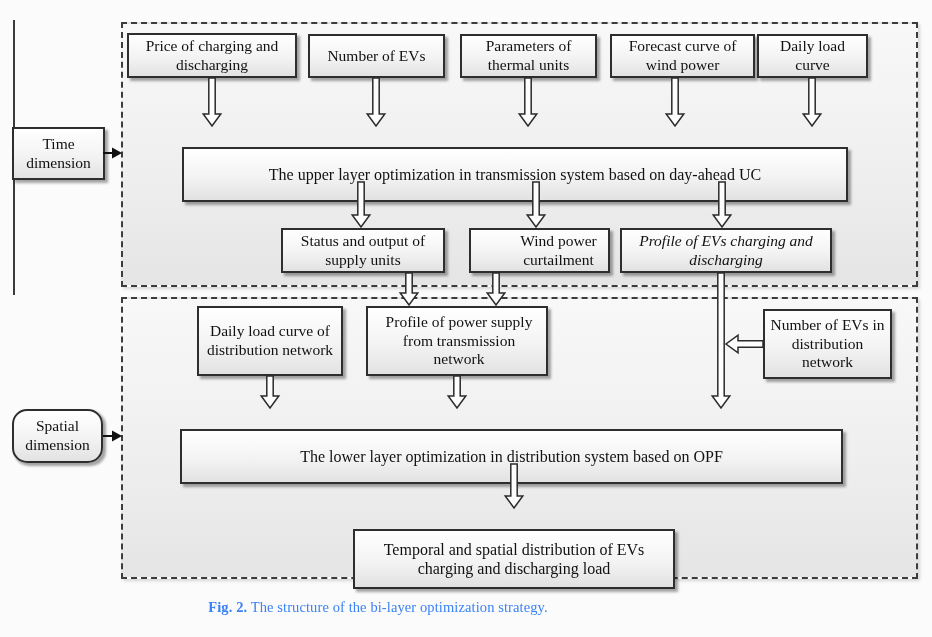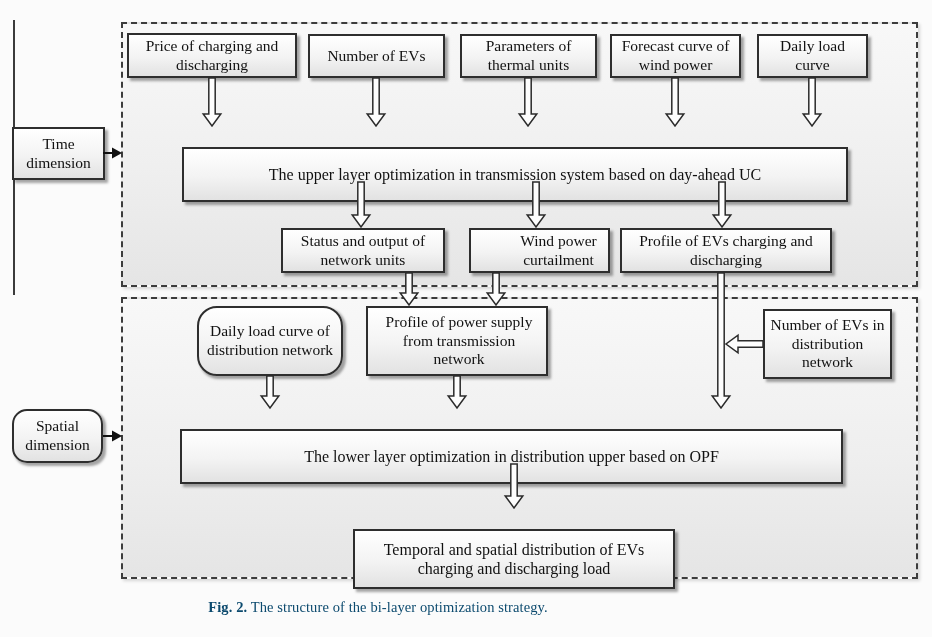--- a/index.html
+++ b/index.html
@@ -40,21 +40,21 @@
   .node.wide { font-size: 16px; margin-top: 20px; }
   .node.pad { padding: 1px 12px; }
 
   .arrows { position: absolute; inset: 0; width: 932px; height: 637px; pointer-events: none; }
   .hollow { fill: #fdfdfd; stroke: #2b2b2b; stroke-width: 1.5; }
   .solid-line { stroke: #111; stroke-width: 2; }
   .solid-head { fill: #111; stroke: none; }
 
   .caption {
     position: absolute; left: 0; top: 599px; width: 756px;
-    text-align: center; font-size: 14.5px; color: #0c4a6e;
+    text-align: center; font-size: 14.5px; color: #3b82f6;
     letter-spacing: 0.1px;
   }
   .caption b { font-weight: bold; }
 </style>
 </head>
 <body>
 
 <div class="stage">
 
   <div class="left-rule"></div>
@@ -71,53 +71,53 @@
 
   <div class="node" style="left:127px; top:33px; width:170px; height:45px;">
     <span>Price of charging and discharging</span>
   </div>
   <div class="node" style="left:308px; top:34px; width:137px; height:44px;">
     <span>Number of EVs</span>
   </div>
   <div class="node" style="left:460px; top:34px; width:137px; height:44px;">
     <span>Parameters of thermal units</span>
   </div>
-  <div class="node" style="left:610px; top:34px; width:131px; height:44px;">
+  <div class="node" style="left:610px; top:34px; width:145px; height:44px;">
     <span>Forecast curve of wind power</span>
   </div>
   <div class="node pad" style="left:757px; top:34px; width:111px; height:44px;">
     <span>Daily load curve</span>
   </div>
 
   <div class="node wide" style="left:182px; top:127px; width:666px; height:55px;">
     <span>The upper layer optimization in transmission system based on day-ahead UC</span>
   </div>
 
   <div class="node" style="left:281px; top:228px; width:164px; height:45px;">
-    <span>Status and output of network units</span>
+    <span>Status and output of supply units</span>
   </div>
   <div class="node" style="left:469px; top:228px; width:141px; height:45px;padding-left:42px;">
     <span>Wind power curtailment</span>
   </div>
-  <div class="node" style="left:620px; top:228px; width:212px; height:45px;">
+  <div class="node" style="left:620px; top:228px; width:212px; height:45px;font-style:italic;">
     <span>Profile of EVs charging and discharging</span>
   </div>
 
-  <div class="node" style="left:197px; top:306px; width:146px; height:70px;border-radius:20px;">
+  <div class="node" style="left:197px; top:306px; width:146px; height:70px;">
     <span>Daily load curve of distribution network</span>
   </div>
   <div class="node" style="left:366px; top:306px; width:182px; height:70px;padding-left:8px;">
     <span>Profile of power supply from transmission network</span>
   </div>
   <div class="node" style="left:763px; top:309px; width:129px; height:70px;">
     <span>Number of EVs in distribution network</span>
   </div>
 
   <div class="node wide" style="left:180px; top:409px; width:663px; height:55px;">
-    <span>The lower layer optimization in distribution upper based on OPF</span>
+    <span>The lower layer optimization in distribution system based on OPF</span>
   </div>
 
   <div class="node wide" style="left:353px; top:509px; width:322px; height:60px;">
     <span>Temporal and spatial distribution of EVs charging and discharging load</span>
   </div>
 
   <svg class="arrows" viewBox="0 0 932 637" xmlns="http://www.w3.org/2000/svg">
 
     <path class="hollow" d="M208.8,78 V114 H203.2 L212,126 L220.8,114 H215.2 V78 Z"></path>
     <path class="hollow" d="M372.8,78 V114 H367.2 L376,126 L384.8,114 H379.2 V78 Z"></path>

